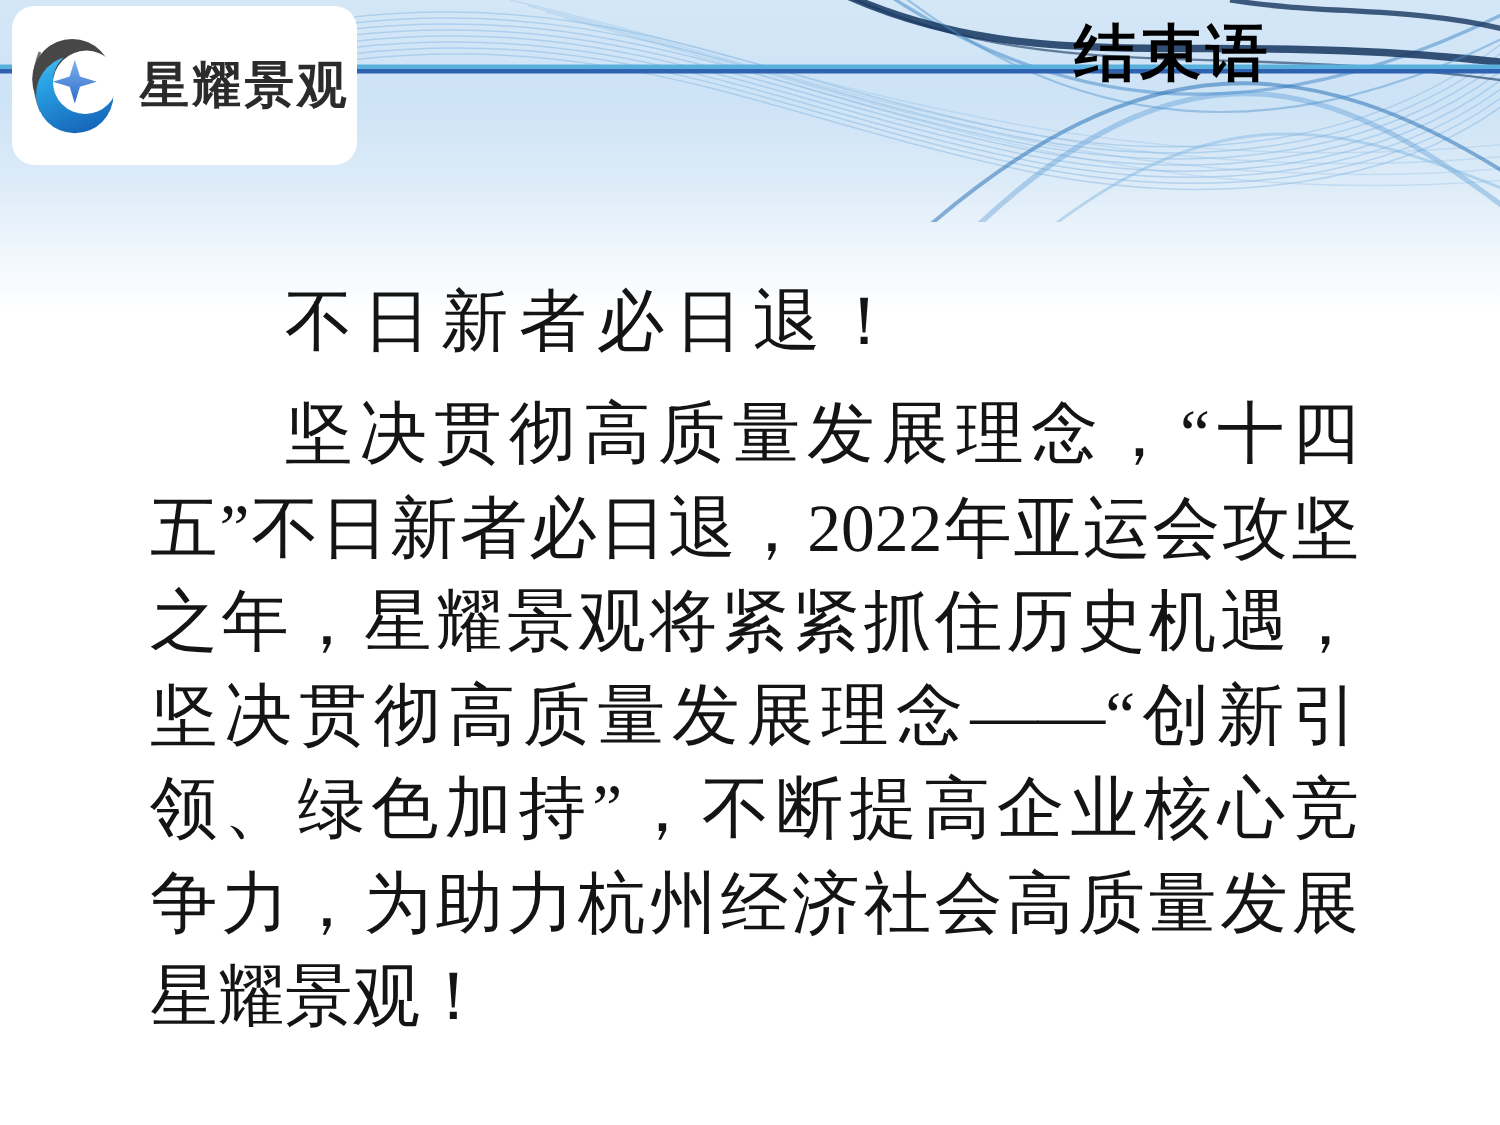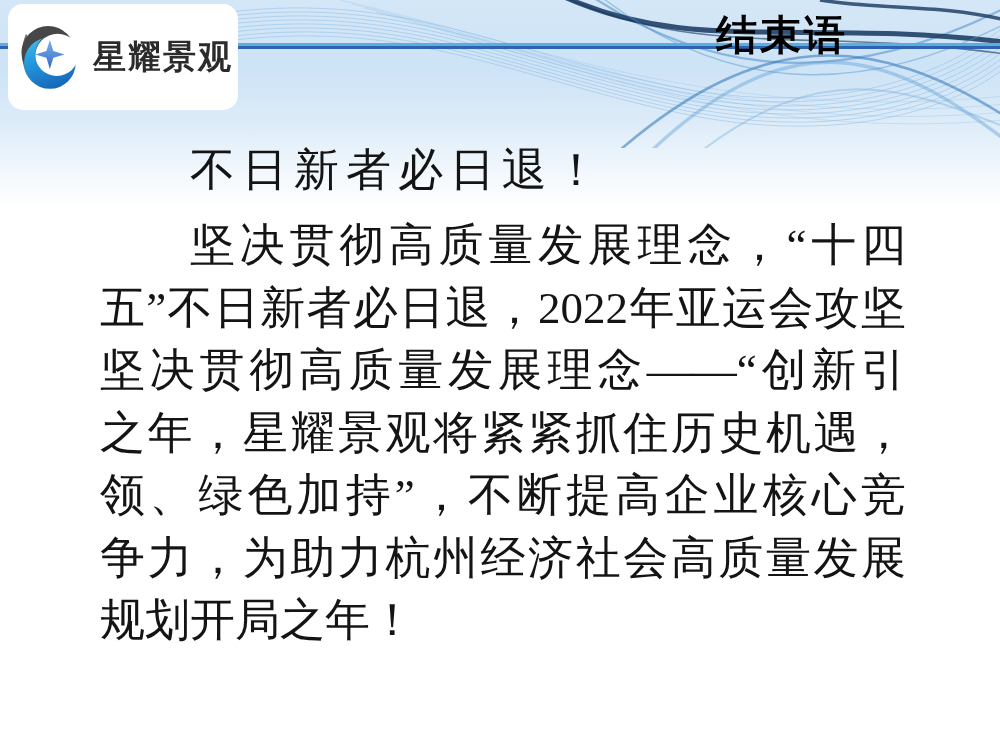--- a/index.html
+++ b/index.html
@@ -29,21 +29,21 @@
     font-family:"Liberation Sans",sans-serif;white-space:nowrap;
   }
   
   .slide-body{
     position:absolute;left:100px;right:94px;top:138px;z-index:3;
     font-family:"Liberation Serif",serif;color:#141414;font-size:45px;
   }
   .para{margin:0;padding:0;}
   .p1-line{
     line-height:64px;text-indent:2em;letter-spacing:0.155em;
-    margin-bottom:12px;white-space:nowrap;
+    margin-bottom:12px;white-space:nowrap;margin-top:44px;
   }
   .jline{line-height:62.5px;text-align:justify;text-align-last:justify;}
   .jline.indent{text-indent:2em;}
   .jline.last{text-align:left;text-align-last:left;}
 </style>
 </head>
 <body>
 
 <div class="slide">
 
@@ -115,21 +115,21 @@
 
   <h1 class="title">结束语</h1>
 
   <div class="slide-body">
     <p class="para">
       <span class="p1-line" style="display:block">不日新者必日退！</span>
     </p>
     <div class="para">
       <div class="jline indent">坚决贯彻高质量发展理念，“十四</div>
       <div class="jline">五”不日新者必日退，2022年亚运会攻坚</div>
+      <div class="jline">之年，星耀景观将紧紧抓住历史机遇，</div>
       <div class="jline">坚决贯彻高质量发展理念——“创新引</div>
-      <div class="jline">之年，星耀景观将紧紧抓住历史机遇，</div>
       <div class="jline">领、绿色加持”，不断提高企业核心竞</div>
       <div class="jline">争力，为助力杭州经济社会高质量发展</div>
-      <div class="jline last">规划开局之年！</div>
+      <div class="jline last">星耀景观！</div>
     </div>
   </div>
 
 </div>
 
 </body></html>

